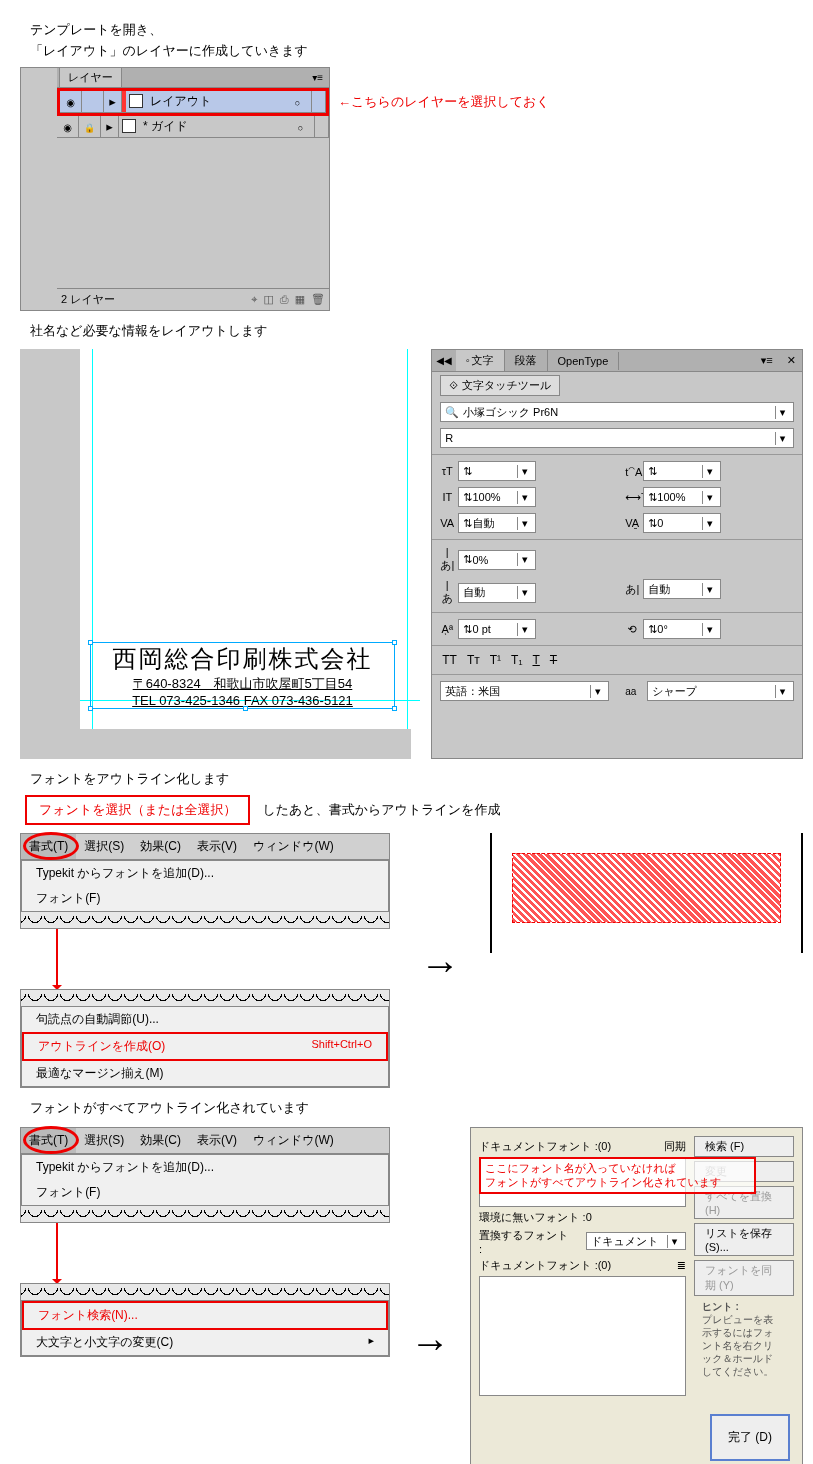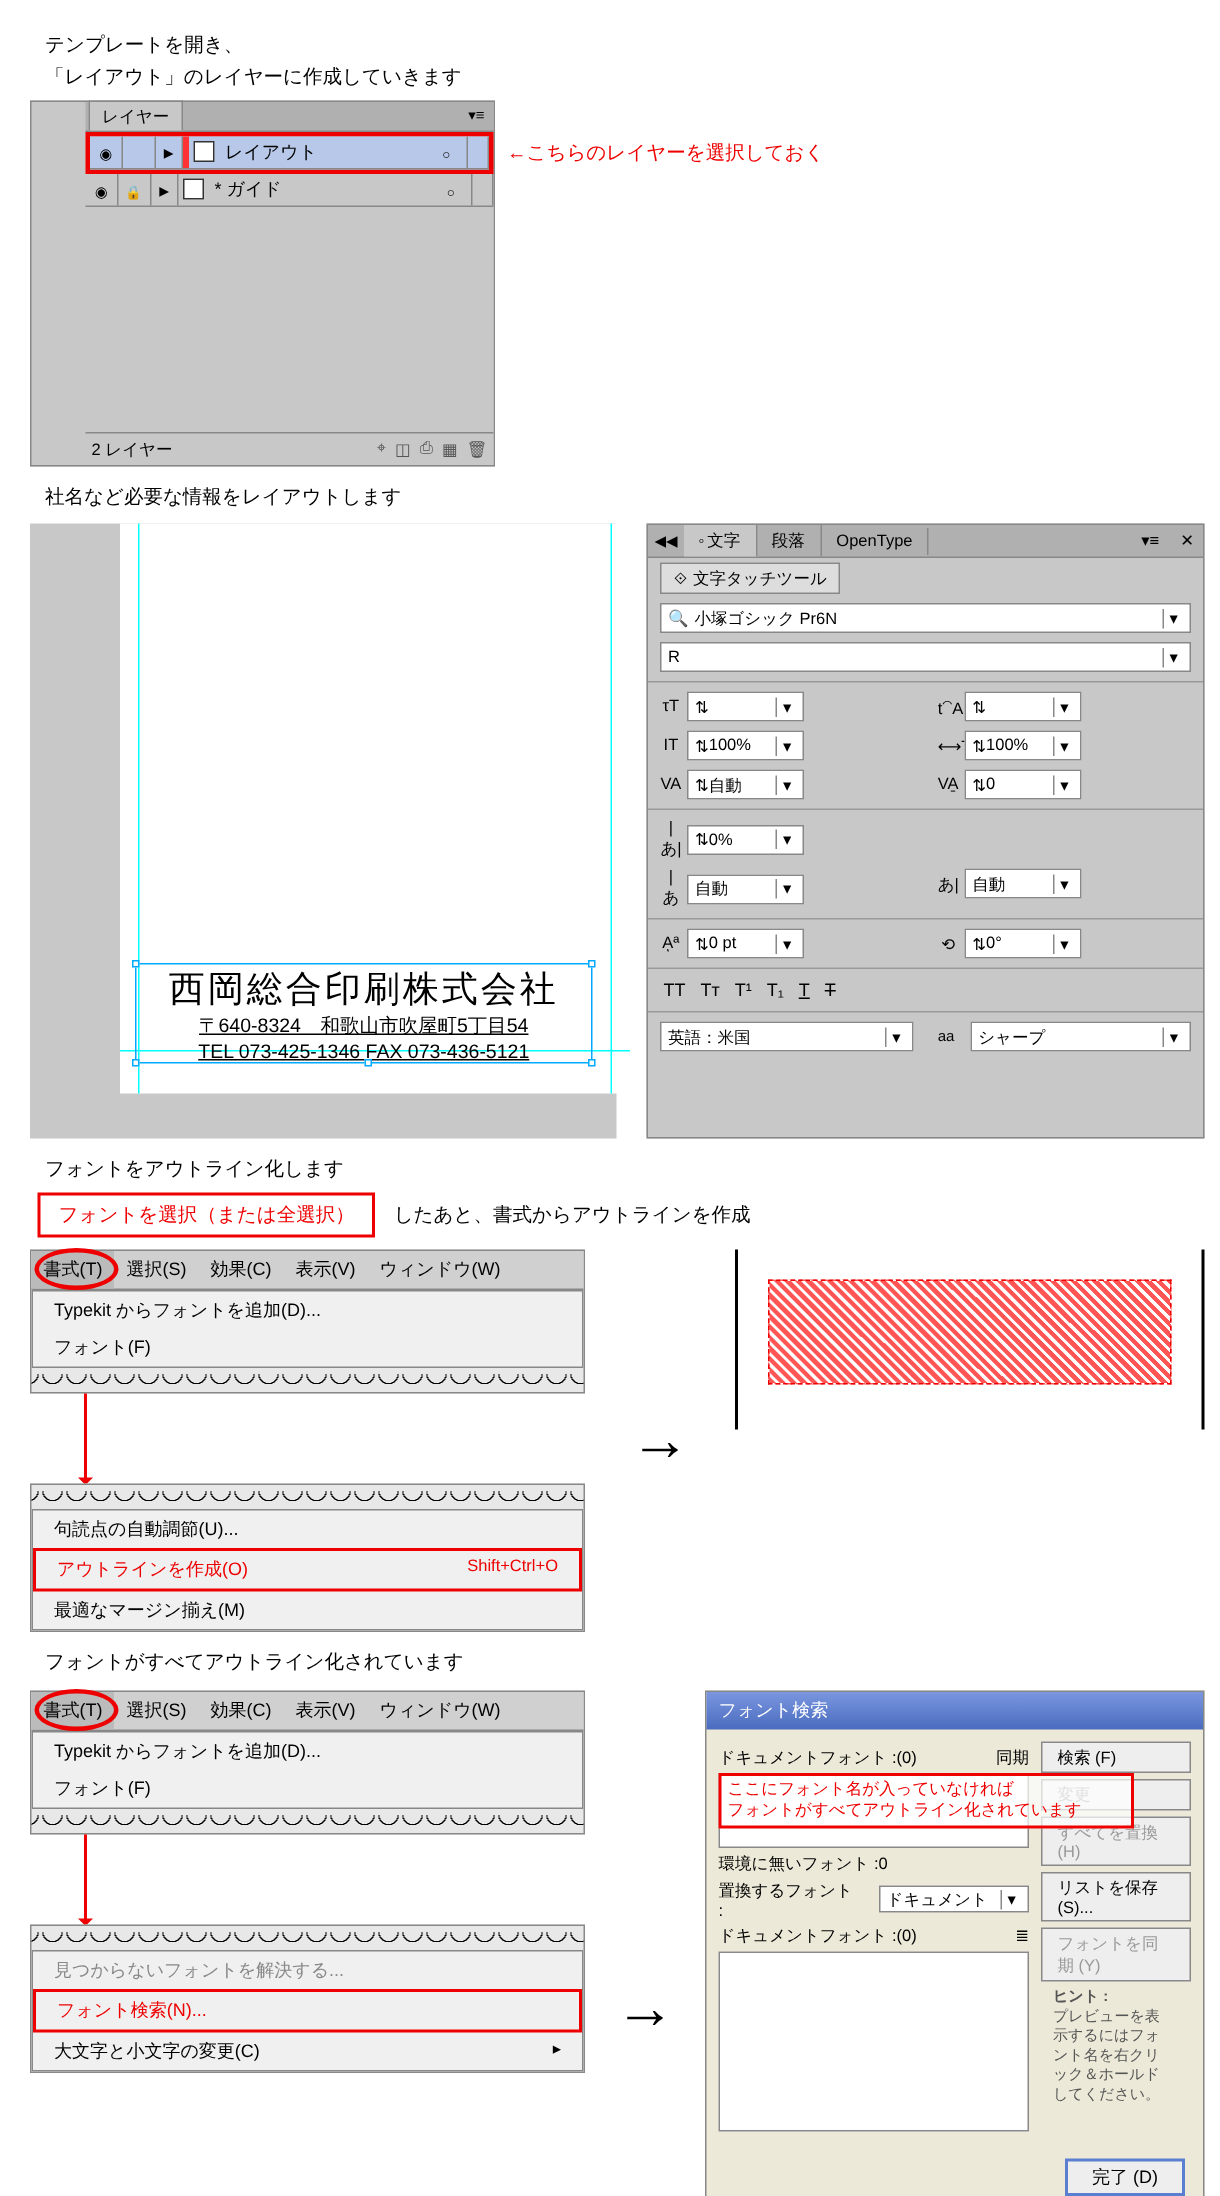--- a/index.html
+++ b/index.html
@@ -84,21 +84,21 @@
 .font-dialog { width: 370px; background: #ece9d8; border: 1px solid #888; padding-bottom: 8px; }
 .font-dialog-title { background: linear-gradient(#7a96df, #4a6cbf); color: #fff; padding: 4px 8px; font-size: 12px; }
 .font-dialog-body { padding: 8px; font-size: 11px; }
 .font-row { display: flex; align-items: center; gap: 17px; margin: 3px 0; }
 .font-listbox { border: 1px solid #888; background: #fff; height: 50px; margin: 2px 0; }
 .font-listbox.tall { height: 120px; }
 .font-btn { border: 1px solid #888; background: #eee; padding: 2px 10px; font-size: 11px; }
 .font-btn.disabled { color: #999; }
 .font-btns-col { display: flex; flex-direction: column; gap: 4px; margin-left: auto; }
 .font-hint { font-size: 10px; color: #555; width: 80px; margin-left: 8px; line-height: 1.3; }
-.done-btn { float: right; margin: 8px 12px 0 0; border: 2px solid #5a7fd0; background: #eee; padding: 2px 16px; font-size: 12px; }
+.done-btn { float: right; margin: 8px 12px 0 0; border: 2px solid #5a7fd0; background: #eee; padding: 13px 16px; font-size: 12px; }
 .red-overlay-box { border: 2px solid #e00; padding: 2px 4px; color: #e00; font-size: 11px; line-height: 1.3; position: absolute; background: rgba(255,255,255,0.7); }
 </style>
 </head>
 <body>
 
 <div class="section-text">
   <div>テンプレートを開き、</div>
   <div>「レイアウト」のレイヤーに作成していきます</div>
 </div>
 
@@ -402,34 +402,32 @@
       <div class="menu-dropdown">
         <div class="menu-item">Typekit からフォントを追加(D)...</div>
         <div class="menu-item">フォント(F)</div>
       </div>
       <div class="wavy"></div>
     </div>
     <div class="red-arrow-down"></div>
     <div class="menu-panel">
       <div class="wavy"></div>
       <div class="menu-dropdown">
-        <div class="menu-item" style="color:#888;">見つからないフォントを解決する...</div>
         <div class="menu-item highlight">フォント検索(N)...</div>
         <div class="menu-item">
             <span>大文字と小文字の変更(C)</span>
             <span class="menu-shortcut">▸</span>
           </div>
       </div>
     </div>
   </div>
 
   <div class="arrow" style="align-self:center;margin-top:80px;">→</div>
 
   <div class="font-dialog" style="position:relative;">
-    <div class="font-dialog-title">フォント検索</div>
     <div class="font-dialog-body">
       <div style="display:flex;">
         <div style="flex:1;">
           <div class="font-row">
               <span>ドキュメントフォント :(0)</span>
               <span style="margin-left:auto;">同期</span>
             </div>
           <div style="position:relative;">
             <div class="red-overlay-box" style="left:0;top:0;right:-70px;z-index:2;">
               <div>ここにフォント名が入っていなければ</div>

